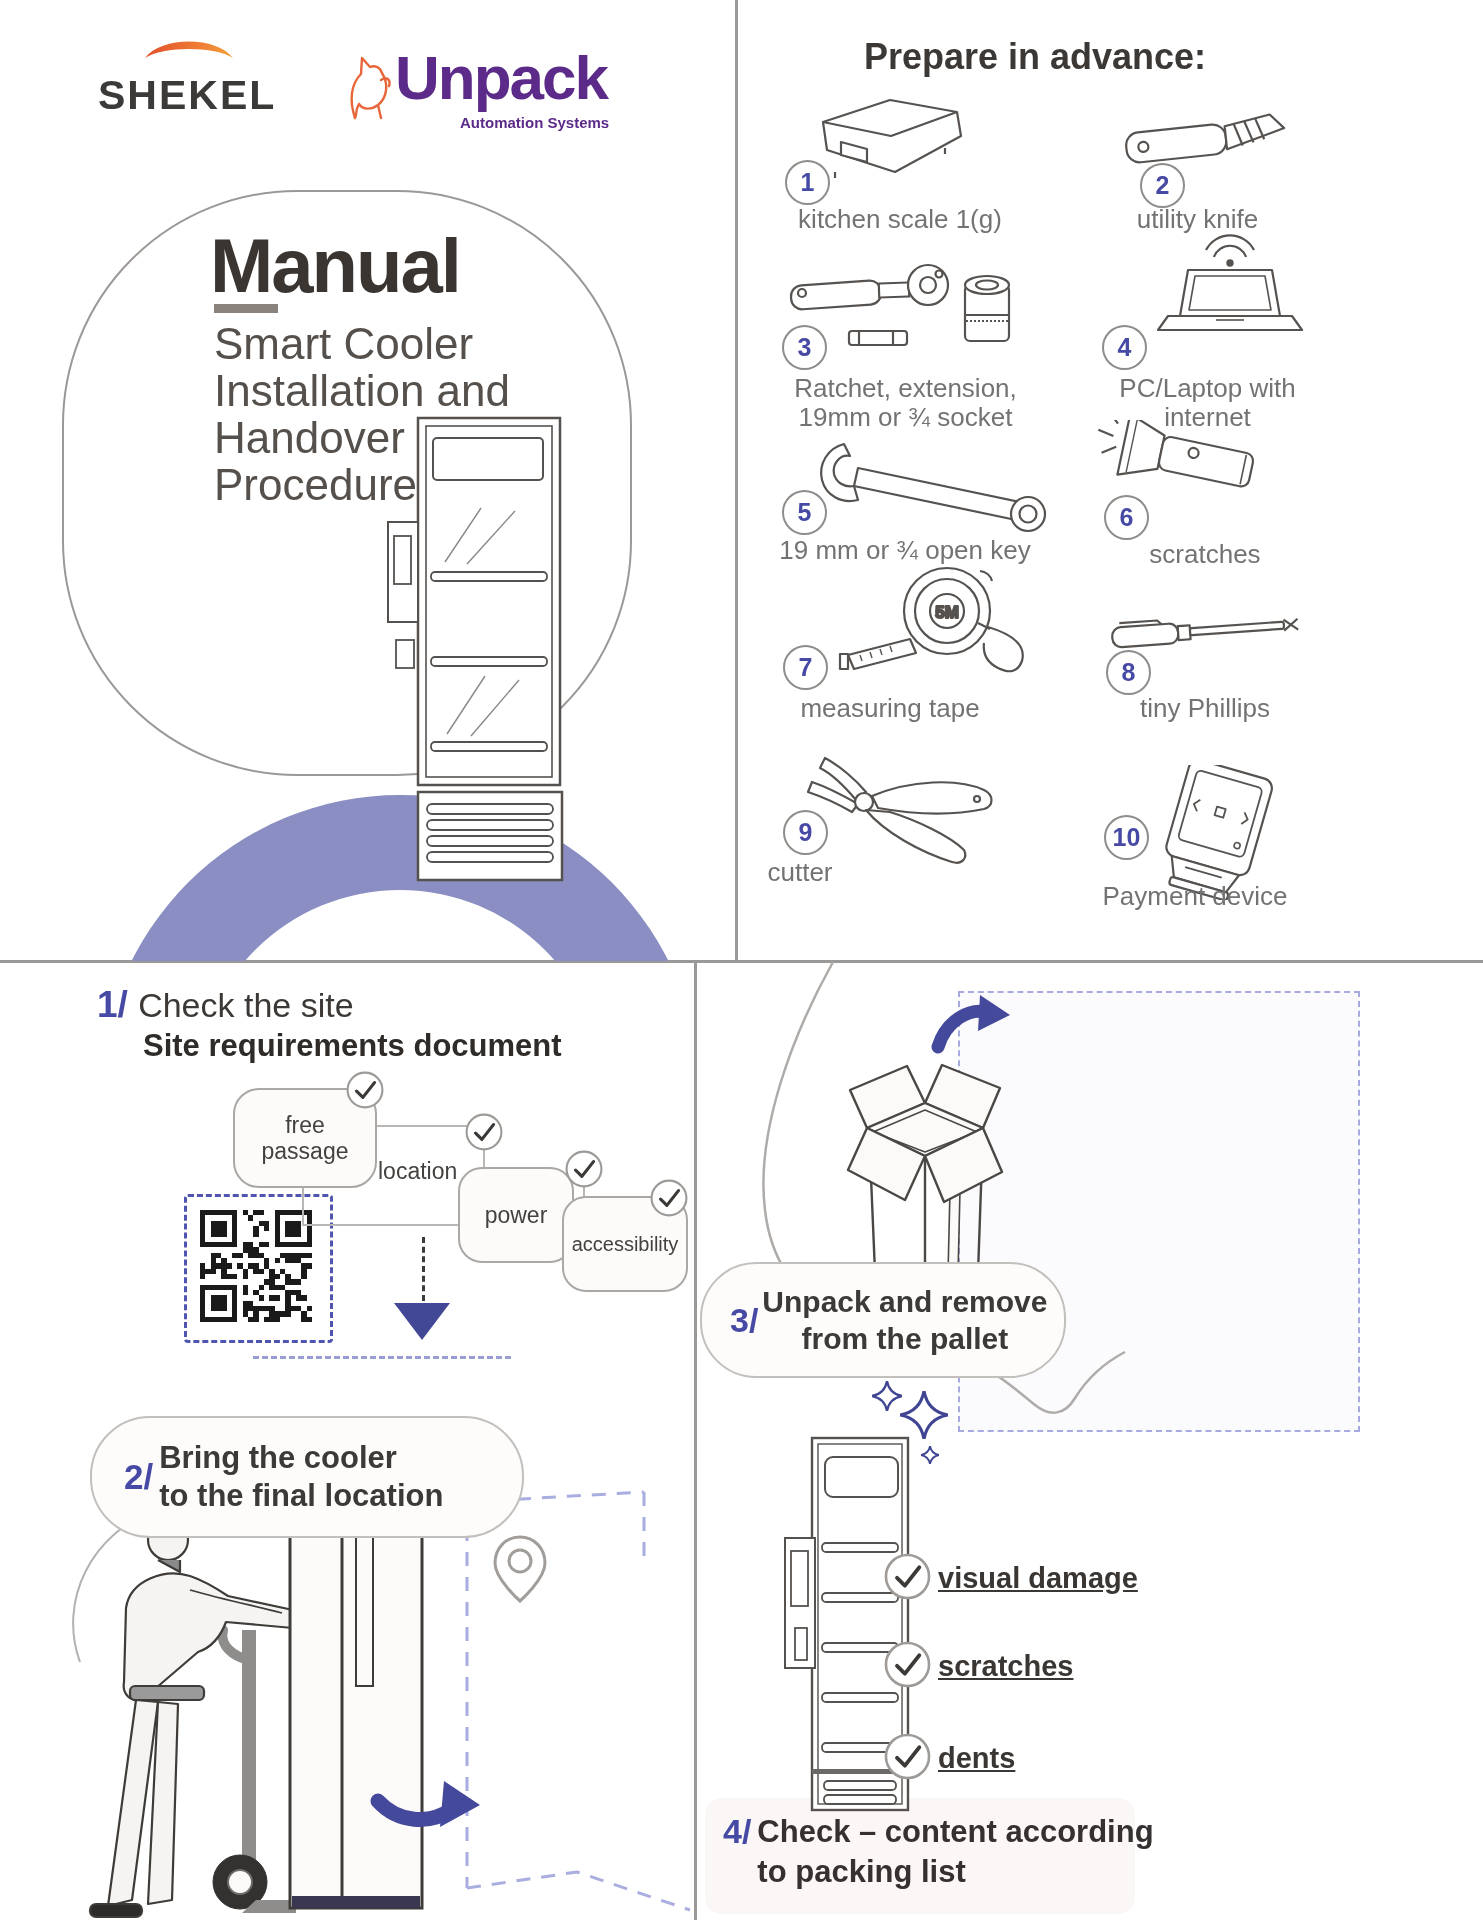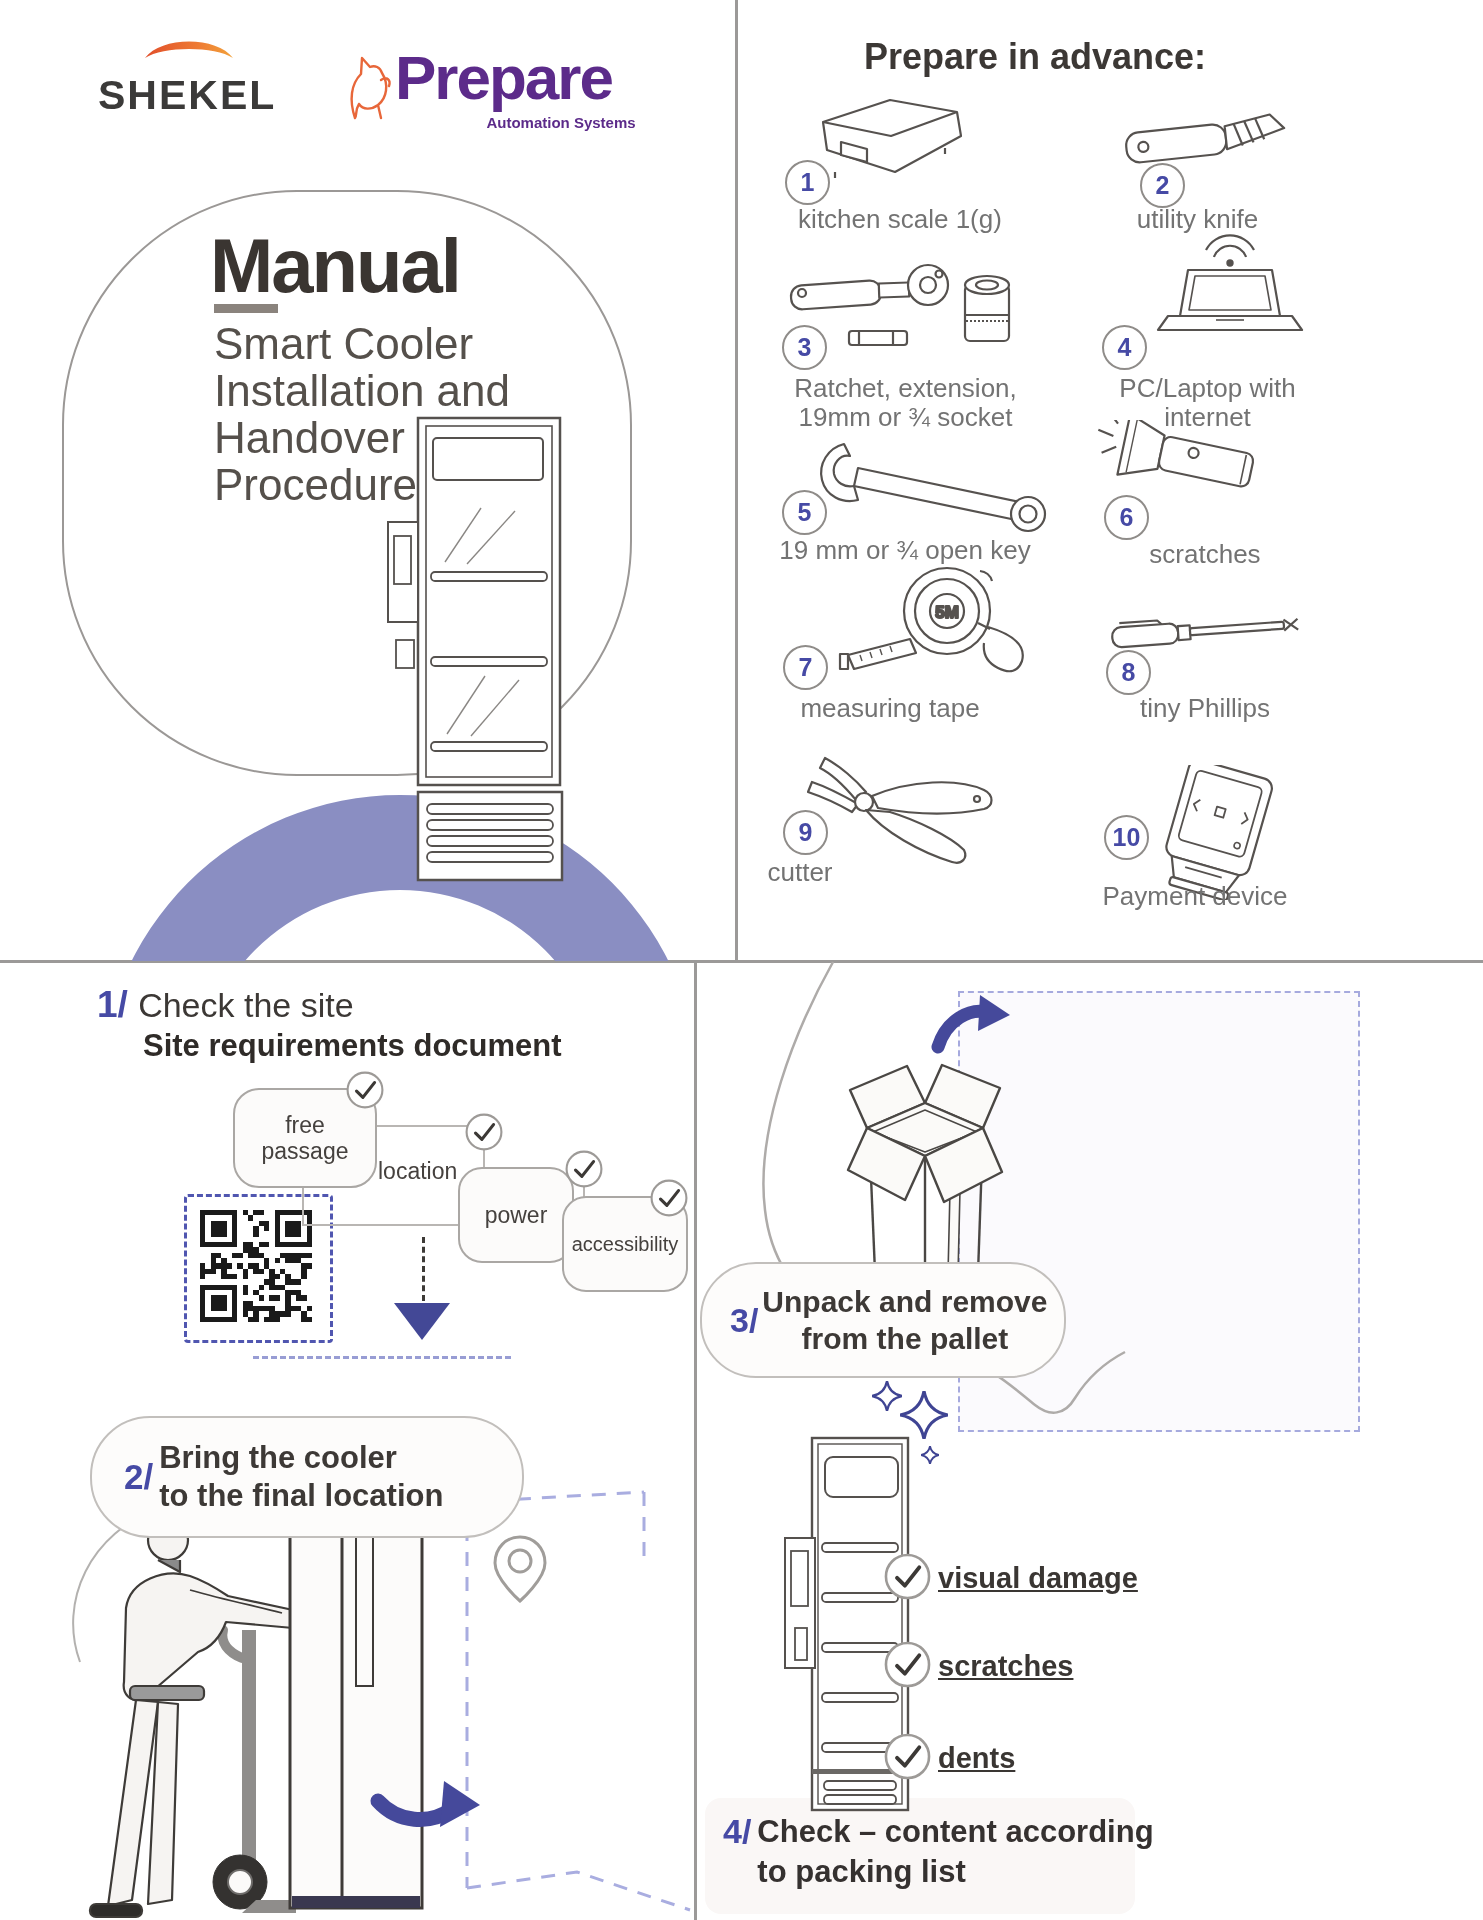--- a/index.html
+++ b/index.html
@@ -3,21 +3,21 @@
 <meta charset="utf-8">
 <style>
   html,body{margin:0;padding:0;background:#e8e8e8;}
   .page{position:relative;width:1483px;height:1920px;background:#ffffff;overflow:hidden;
         font-family:"Liberation Sans",sans-serif;color:#3e3a37;}
   .abs{position:absolute;}
   .divider{position:absolute;background:#9b9998;}
   
   .shekel-word{font-size:41px;font-weight:800;letter-spacing:2px;color:#3b3a39;}
   .scallix-word{font-size:62px;font-weight:800;letter-spacing:-2px;color:#5c2b8a;}
-  .scallix-tag{font-size:15px;font-weight:800;color:#5c2b8a;text-align:center;}
+  .scallix-tag{font-size:15px;font-weight:800;color:#5c2b8a;text-align:left;}
   
   .capsule-outline{position:absolute;border:2.5px solid #9b9896;border-radius:235px;background:transparent;}
   .manual-h{font-size:76px;font-weight:800;letter-spacing:-2px;color:#3a3531;}
   .manual-underline{position:absolute;background:#8a837d;}
   .subtitle{font-size:44px;line-height:47px;color:#55504b;}
   
   .prep-h{font-size:36px;font-weight:600;color:#3c3835;text-align:center;}
   .numc{position:absolute;width:41px;height:41px;border-radius:50%;background:#fff;border:2px solid #8f8c89;
         display:flex;align-items:center;justify-content:center;font-size:25px;font-weight:600;color:#464aa5;z-index:5;}
   .item-label{position:absolute;font-size:26px;line-height:29px;color:#737373;text-align:center;white-space:pre-line;}
@@ -59,21 +59,21 @@
           <stop offset="1" stop-color="#f2a23b"></stop>
     </linearGradient>
       </defs>
     <path d="M2,24 C18,2 74,2 90,24 C72,12 20,12 2,24 Z" fill="url(#og)"></path>
   </svg>
   <div class="abs shekel-word" style="left:98px;top:72px;">SHEKEL</div>
 
   <svg class="abs" style="left:345px;top:50px;" width="48" height="70" viewBox="0 0 48 70">
     <path d="M10,68 C4,50 6,34 16,24 L17,8 L25,17 C30,15 35,17 37,23 C44,34 42,48 33,55 L36,68 M33,55 C26,60 18,60 14,54 M14,54 C10,60 12,66 10,68 M36,30 C42,26 46,30 44,36" fill="none" stroke="#e8673a" stroke-width="2.4" stroke-linecap="round" stroke-linejoin="round"></path>
   </svg>
-  <div class="abs scallix-word" style="left:395px;top:42px;">Prepare</div>
+  <div class="abs scallix-word" style="left:395px;top:42px;">Unpack</div>
   <div class="abs scallix-tag" style="left:460px;top:114px;width:202px;">Automation Systems</div>
 
   <div class="capsule-outline" style="left:62px;top:190px;width:566px;height:582px;"></div>
   <div class="abs manual-h" style="left:210px;top:222px;">Manual</div>
   <div class="manual-underline" style="left:214px;top:304px;width:64px;height:9px;"></div>
   <div class="abs subtitle" style="left:214px;top:320px;">
     <div>Smart Cooler</div>
     <div>Installation and</div>
     <div>Handover</div>
     <div>Procedure</div>

